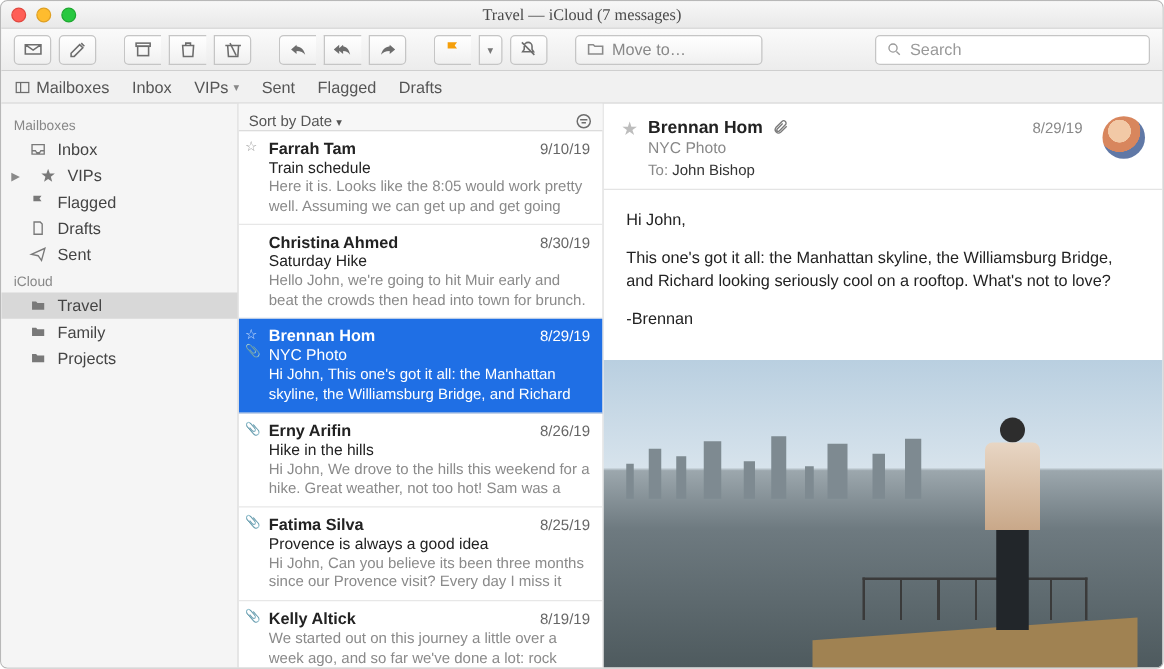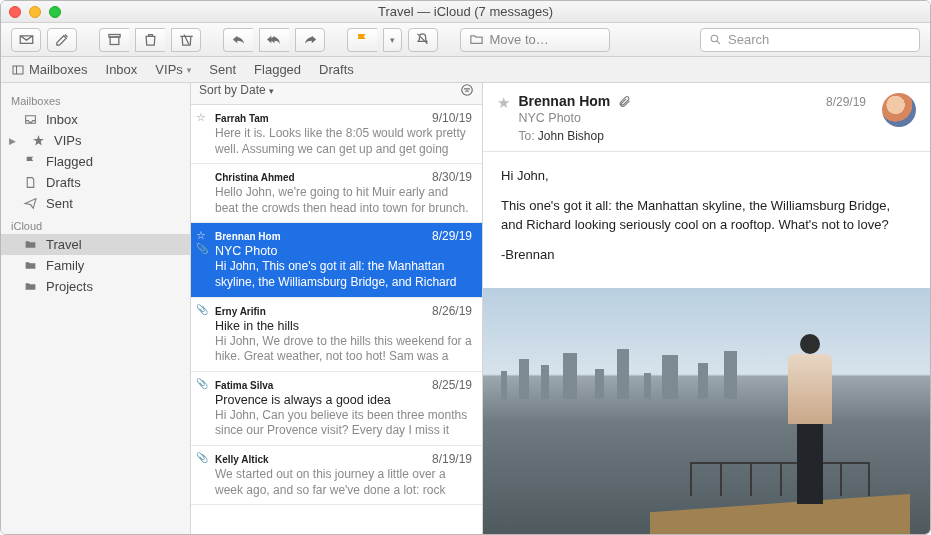--- a/index.html
+++ b/index.html
@@ -5,21 +5,21 @@
   * { box-sizing: border-box; margin: 0; padding: 0; }
   html, body { width: 931px; height: 535px; font-family: -apple-system, "Helvetica Neue", Arial, sans-serif; font-size: 13px; color: #333; overflow: hidden; background: #fff; }
   .window { width: 931px; height: 535px; display: flex; flex-direction: column; border: 1px solid #b8b8b8; border-radius: 6px; overflow: hidden; }
   
   .titlebar { height: 22px; background: linear-gradient(#f7f7f7,#e9e9e9); display: flex; align-items: center; padding: 0 8px; border-bottom: 1px solid #d0d0d0; position: relative; }
   .traffic { display: flex; gap: 8px; }
   .dot { width: 12px; height: 12px; border-radius: 50%; }
   .dot.red { background: #ff5f57; border:1px solid #e1483f; }
   .dot.yellow { background: #febc2e; border:1px solid #dfa022; }
   .dot.green { background: #28c840; border:1px solid #1ea830; }
-  .title { position: absolute; left:0; right:0; text-align: center; font-size: 13px; color:#4a4a4a; pointer-events:none; }
+  .title { position: absolute; left:0; right:0; text-align: center; font-size: 13px; color:#4a4a4a; pointer-events:none;font-family:Liberation Serif, serif; }
   
   .toolbar { height: 34px; background: linear-gradient(#fafafa,#ececec); border-bottom: 1px solid #cfcfcf; display: flex; align-items: center; padding: 0 10px; gap: 6px; }
   .tbtn { height: 24px; min-width: 30px; padding: 0 6px; background: linear-gradient(#ffffff,#f0f0f0); border:1px solid #c5c5c5; border-radius: 4px; display:flex; align-items:center; justify-content:center; color:#555; font-size:13px; cursor: default; }
   .tbtn.seg-l { border-top-right-radius:0; border-bottom-right-radius:0; border-right:none;}
   .tbtn.seg-m { border-radius:0; border-right:none;}
   .tbtn.seg-r { border-top-left-radius:0; border-bottom-left-radius:0;}
   .spacer { width: 10px; }
   .moveto { height:24px; flex: 0 0 150px; display:flex; align-items:center; border:1px solid #c5c5c5; border-radius:4px; background:linear-gradient(#fff,#f0f0f0); padding:0 8px; color:#888; font-size:13px; gap:6px;}
   .search { height:24px; flex:1; max-width:220px; margin-left:auto; display:flex; align-items:center; border:1px solid #c5c5c5; border-radius:4px; background:#fff; padding:0 8px; color:#999; gap:6px;}
   
@@ -30,25 +30,25 @@
   .main { flex:1; display:flex; min-height:0; }
   
   .sidebar { width: 190px; background:#f5f5f5; border-right:1px solid #d6d6d6; display:flex; flex-direction:column; padding-top:6px; font-size:13px; color:#444; }
   .sb-head { font-size:11px; color:#888; padding:6px 10px 2px; }
   .sb-item { display:flex; align-items:center; gap:8px; padding:3px 10px 3px 22px; cursor:default;}
   .sb-item.sel { background:#d8d8d8;align-items:center;}
   .sb-item svg { width:15px; height:13px; fill:#797979; }
   .disclosure { width:8px; display:inline-block; color:#8a8a8a; font-size:9px; margin-left:-14px; margin-right:6px;}
   
   .msglist { width: 292px; border-right:1px solid #d6d6d6; display:flex; flex-direction:column; background:#fff;}
-  .sortbar { height:22px; background:#f7f7f7; border-bottom:1px solid #dcdcdc; display:flex; align-items:flex-start; padding:0 8px; font-size:12px; color:#555; justify-content:space-between;}
+  .sortbar { height:22px; background:#f7f7f7; border-bottom:1px solid #dcdcdc; display:flex; align-items:flex-end; padding:0 8px; font-size:12px; color:#555; justify-content:space-between;}
   .msgs { flex:1; overflow:hidden;}
   .msg { border-bottom:1px solid #e7e7e7; padding:6px 10px 6px 24px; position:relative; cursor:default;}
   .msg .row1 { display:flex; justify-content:space-between; align-items:baseline;}
-  .msg .sender { font-weight:600; color:#222; font-size:10px;}
+  .msg .sender { font-weight:600; color:#222; font-size:13px;}
   .msg .date { font-size:12px; color:#666;}
   .msg .subject { font-size:12.5px; color:#222; margin-top:1px;}
   .msg .preview { font-size:12px; color:#8a8a8a; margin-top:1px; line-height:1.3; max-height:2.6em; overflow:hidden;}
   .msg .leftind { position:absolute; left:5px; top:6px; display:flex; flex-direction:column; gap:1px; color:#9a9a9a; font-size:11px;}
   .msg.sel { background:#1f6fe5; color:#fff;}
   .msg.sel .sender, .msg.sel .subject, .msg.sel .date, .msg.sel .preview { color:#fff;}
   .msg.sel .leftind { color:#cfe1fb;}
   
   .reader { flex:1; display:flex; flex-direction:column; background:#fff;}
   .hdr { padding:10px 14px 8px 14px; border-bottom:1px solid #e4e4e4;}
@@ -257,28 +257,30 @@
       </div>
       <div class="msgs" id="msgs">
           <div class="msg">
             <div class="leftind">
               <span>☆</span>
             </div>
             <div class="row1">
               <span class="sender">Farrah Tam</span>
               <span class="date">9/10/19</span>
             </div>
+            <div class="subject">Train schedule</div>
             <div class="preview">Here it is. Looks like the 8:05 would work pretty well. Assuming we can get up and get going that…</div>
           </div>
           <div class="msg">
             <div class="leftind"></div>
             <div class="row1">
               <span class="sender">Christina Ahmed</span>
               <span class="date">8/30/19</span>
             </div>
+            <div class="subject">Saturday Hike</div>
             <div class="preview">Hello John, we're going to hit Muir early and beat the crowds then head into town for brunch. Are y…</div>
           </div>
           <div class="msg sel">
             <div class="leftind">
               <span>☆</span>
               <span style="font-size: 10px;">📎</span>
             </div>
             <div class="row1">
               <span class="sender">Brennan Hom</span>
               <span class="date">8/29/19</span>

